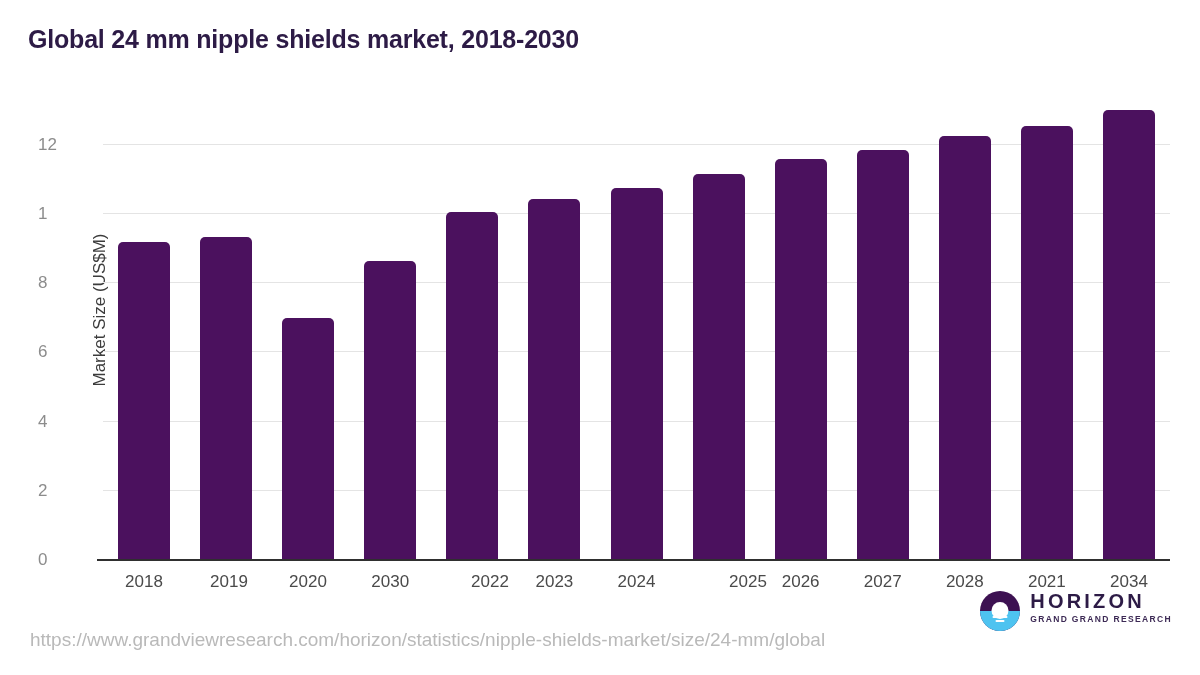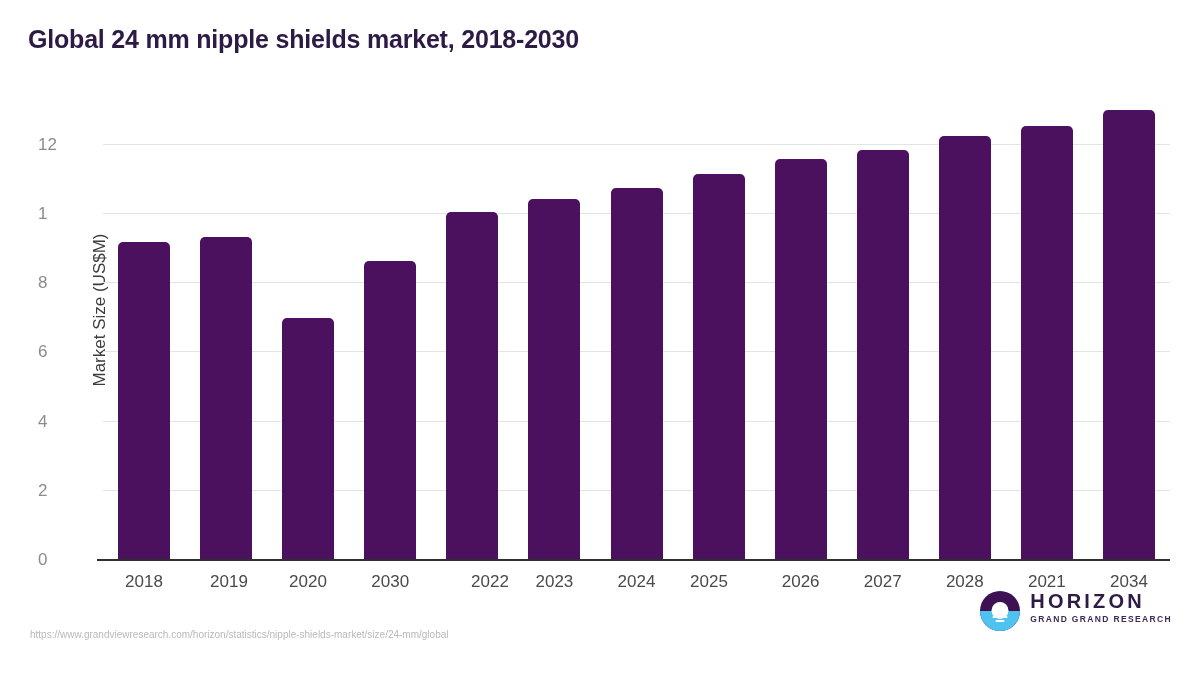--- a/index.html
+++ b/index.html
@@ -102,21 +102,21 @@
     text-align: center;
     font-size: 17px;
     color: #4a4a4a;
     white-space: nowrap;
   }
 
   
   #source-url {
     position: absolute;
     left: 30px; top: 629px;
-    font-size: 10px;
+    font-size: 19px;
     color: #b9b9b9;
     white-space: nowrap;
   }
   #logo {
     position: absolute;
     right: 28px; top: 591px;
     height: 44px;
     display: flex;
     align-items: flex-start;
     gap: 10px;
@@ -244,21 +244,21 @@
   <div id="axis-baseline"></div>
 
   <div id="x-labels">
       <div class="x-tick-label" style="left: 1.03846px;">2018</div>
       <div class="x-tick-label" style="left: 86px;">2019</div>
       <div class="x-tick-label" style="left: 165px;">2020</div>
       <div class="x-tick-label" style="left: 247.269px;">2030</div>
       <div class="x-tick-label" style="left: 347px;">2022</div>
       <div class="x-tick-label" style="left: 411.423px;">2023</div>
       <div class="x-tick-label" style="left: 493.5px;">2024</div>
-      <div class="x-tick-label" style="left: 566px;">2025</div>
+      <div class="x-tick-label" style="left: 605px;">2025</div>
       <div class="x-tick-label" style="left: 657.654px;">2026</div>
       <div class="x-tick-label" style="left: 739.731px;">2027</div>
       <div class="x-tick-label" style="left: 821.808px;">2028</div>
       <div class="x-tick-label" style="left: 903.885px;">2021</div>
       <div class="x-tick-label" style="left: 985.962px;">2034</div>
     </div>
 
   <div id="source-url">https://www.grandviewresearch.com/horizon/statistics/nipple-shields-market/size/24-mm/global</div>
 
   <div id="logo">

